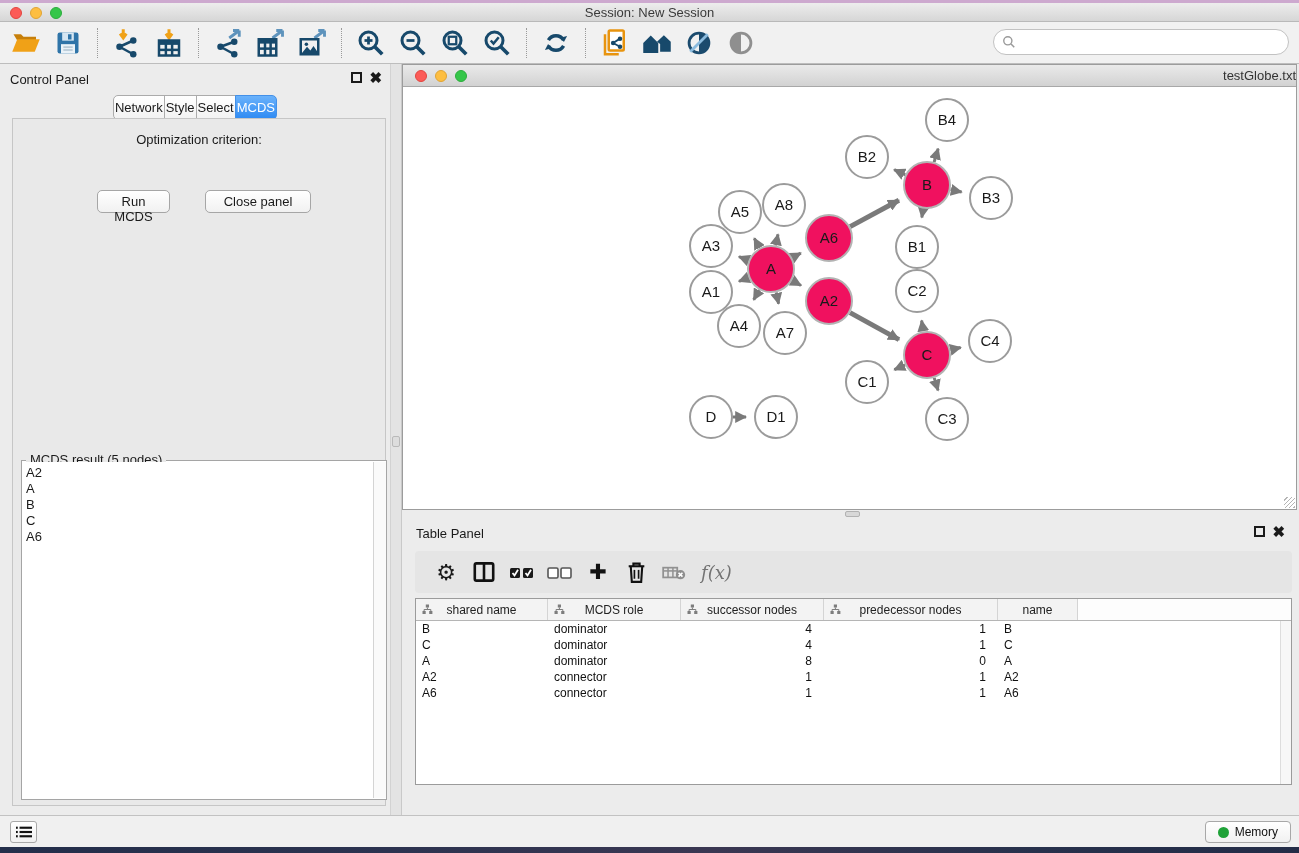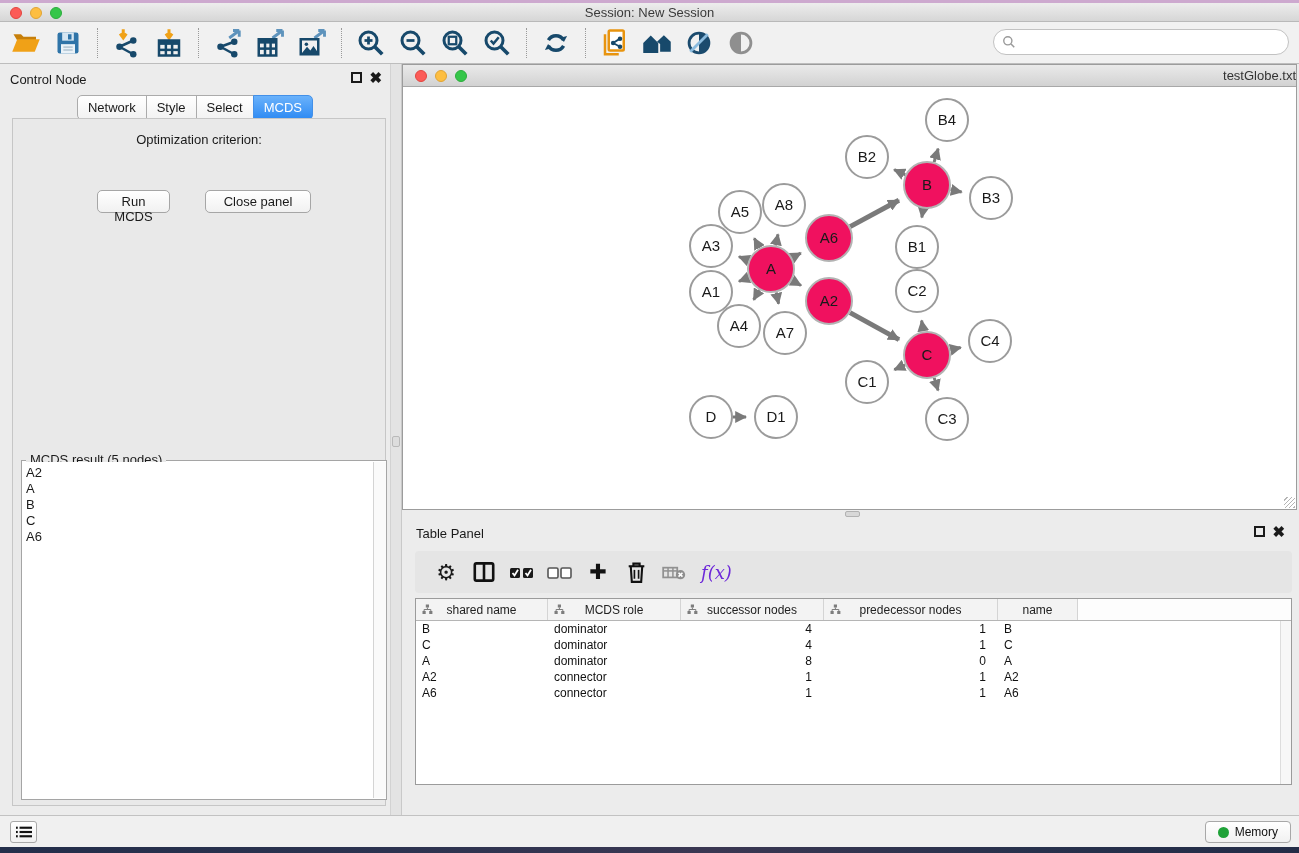--- a/index.html
+++ b/index.html
@@ -35,21 +35,21 @@
     border-left:1px solid #D2D2D2; border-right:1px solid #C9C9C9; }
   .gutter .knob { position:absolute; left:1px; top:372px; width:8px; height:11px; background:#DDD;
     border:1px solid #B9B9B9; border-radius:2px; }
 
   .cp-head { position:absolute; left:10px; top:8px; font-size:13px; color:#1A1A1A; }
   .cp-icons { position:absolute; right:8px; top:8px; display:flex; gap:7px; align-items:center; }
   .float-ico { width:11px; height:11px; border:2px solid #1A1A1A; display:inline-block; }
   .close-ico { font-size:15px; font-weight:bold; color:#1A1A1A; line-height:11px; }
 
   .seg { display:flex; }
-  .seg .tab { padding:4px 10px; background:linear-gradient(#FFFFFF,#F2F2F2); border:1px solid #ABABAB;
+  .seg .tab { padding:4px 1px; background:linear-gradient(#FFFFFF,#F2F2F2); border:1px solid #ABABAB;
     margin-left:-1px; font-size:13px; color:#1A1A1A; cursor:pointer; white-space:nowrap; }
   .seg .tab:first-child { border-radius:5px 0 0 5px; margin-left:0; }
   .seg .tab:last-child { border-radius:0 5px 5px 0; }
   .seg .tab.active { background:linear-gradient(#6AB2FB,#2E8AF3); color:#FFF; border-color:#4390E8; }
   .cp-tabs { position:absolute; left:0; right:0; top:31px; display:flex; justify-content:center; }
 
   .cp-content { position:absolute; left:12px; top:54px; width:374px; height:688px;
     background:#E9E9E9; border:1px solid #C6C6C6; }
   .opt-label { position:absolute; left:0; right:0; top:13px; text-align:center; font-size:13px; color:#1A1A1A; }
   .selectbox { position:absolute; left:35px; top:36px; width:312px; height:23px; background:#FFF;
@@ -88,21 +88,21 @@
     border:1px solid #B2B2B2; border-radius:2px; }
 
   
   .table-panel { position:absolute; left:402px; top:518px; width:897px; height:297px; background:#ECECEC; }
   .tp-head { position:absolute; left:14px; top:8px; font-size:13px; color:#1A1A1A; }
   .tp-icons { position:absolute; right:14px; top:8px; display:flex; gap:7px; align-items:center; }
   .tp-toolbar { position:absolute; left:13px; top:33px; width:877px; height:42px; background:#E5E5E5;
     border-radius:4px; display:flex; align-items:center; padding-left:14px; }
   .tp-toolbar .tbtn { width:34px; height:34px; }
   .tp-toolbar .tbtn + .tbtn { margin-left:4px; }
-  .fx { font-family:"DejaVu Serif", serif; font-style:italic; font-size:18px; color:#6d28d9; margin-left:10px; }
+  .fx { font-family:"DejaVu Serif", serif; font-style:italic; font-size:18px; color:#737373; margin-left:10px; }
   .gear-glyph { font-size:22px; color:#1A1A1A; font-family:"DejaVu Sans",sans-serif; }
   .plus-glyph { font-size:21px; color:#111; font-family:"DejaVu Sans",sans-serif; }
 
   .dtable { position:absolute; left:13px; top:80px; width:877px; height:187px; background:#FFF;
     border:1px solid #9B9B9B; }
   .thead, .trow { display:grid; grid-template-columns:132px 133px 143px 174px 80px 1fr; }
   .thead { height:22px; background:#F3F3F3; border-bottom:1px solid #B5B5B5; }
   .th { position:relative; display:flex; align-items:center; justify-content:center;
     font-size:12px; color:#222; border-right:1px solid #D4D4D4; }
   .th.nohdr { background:#FDFDFD; border-right:none; }
@@ -280,21 +280,21 @@
     <div class="search">
       <svg width="14" height="14" viewBox="0 0 24 24">
         <circle cx="10" cy="10" r="7" stroke="#9A9A9A" stroke-width="2.4" fill="none"></circle>
         <line x1="15.5" y1="15.5" x2="21" y2="21" stroke="#9A9A9A" stroke-width="2.6"></line>
       </svg>
       <input type="text" placeholder="" style="">
     </div>
   </div>
 
   <aside class="control-panel">
-    <div class="cp-head">Control Node</div>
+    <div class="cp-head">Control Panel</div>
     <div class="cp-icons">
       <span class="float-ico"></span>
       <span class="close-ico">✖</span>
     </div>
     <div class="cp-tabs">
         <div class="seg">
           <div class="tab">Network</div>
           <div class="tab">Style</div>
           <div class="tab">Select</div>
           <div class="tab active">MCDS</div>

